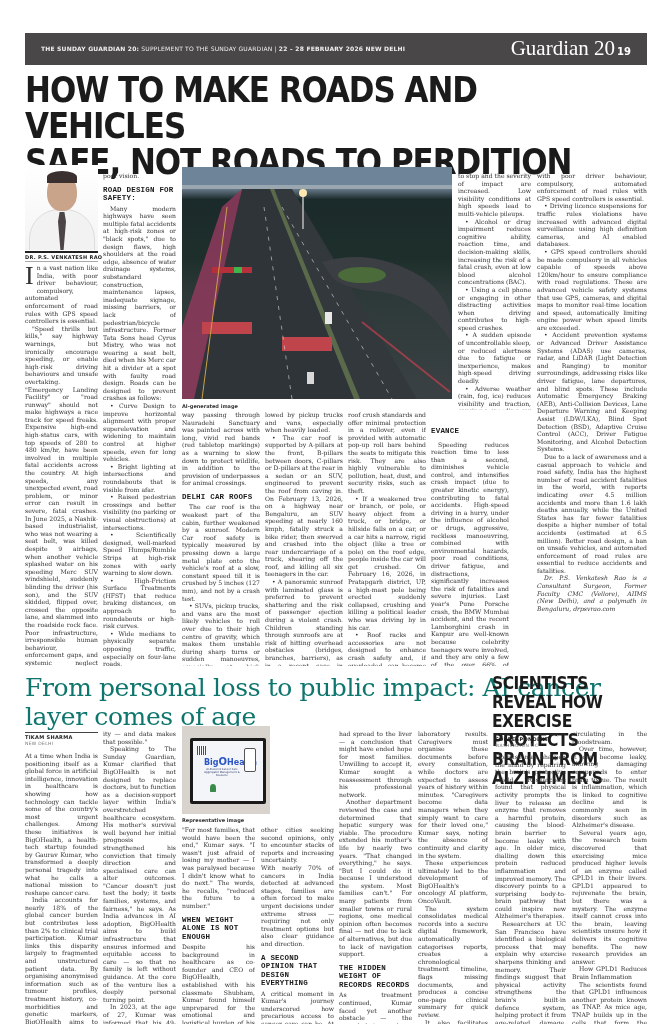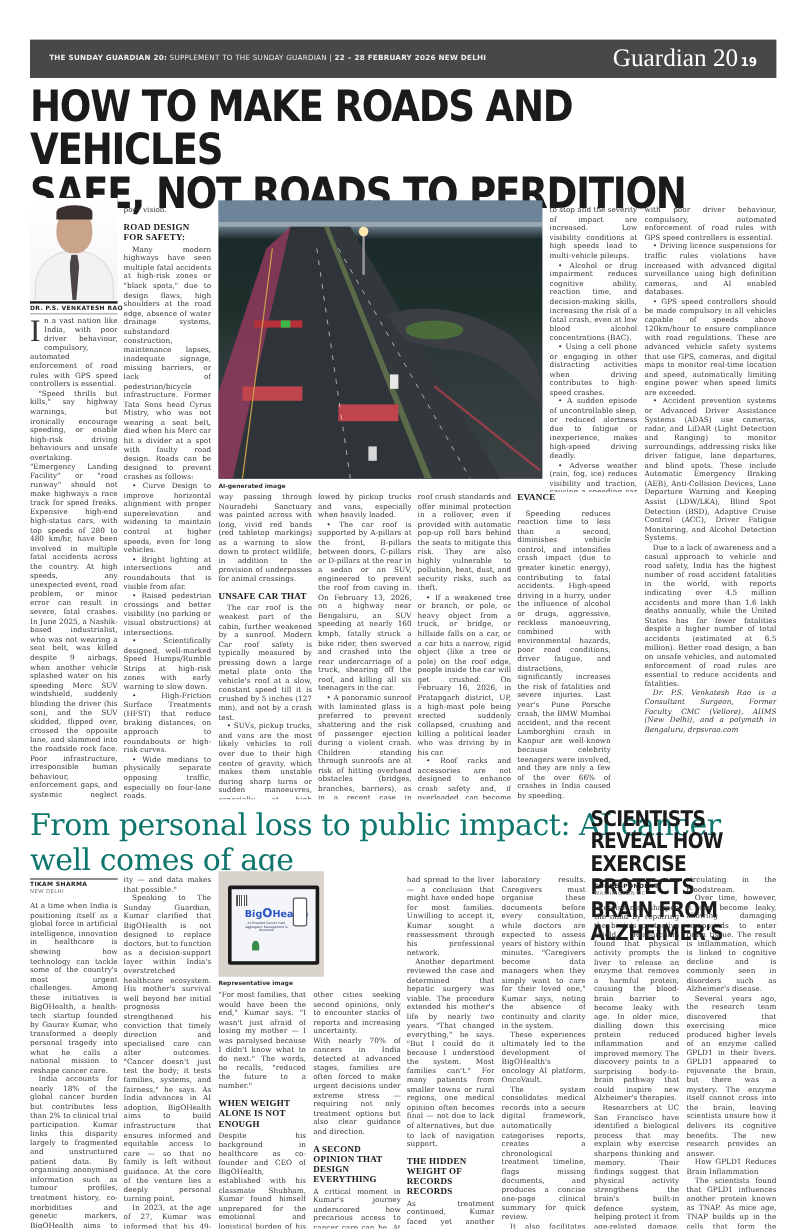--- a/index.html
+++ b/index.html
@@ -9,21 +9,21 @@
   .topbar { position: absolute; left: 25px; top: 33px; width: 622px; height: 32px; background: #4a4748; }
   .topbar .strap { position: absolute; left: 16px; top: 12px; font-family: "DejaVu Sans", sans-serif; font-size: 6px; color: #f0f0f0; letter-spacing: 0.2px; white-space: nowrap; }
   .topbar .strap b { font-weight: bold; }
   .topbar .brand { position: absolute; right: 16px; top: 3px; font-family: "Liberation Serif", serif; font-size: 21px; color: #fff; white-space: nowrap; }
   .topbar .brand .pg { font-family: "DejaVu Sans", sans-serif; font-weight: bold; font-size: 10px; margin-left: 2px; }
 
   .headline { position: absolute; left: 25px; top: 72px; width: 600px; font-family: "DejaVu Sans", sans-serif; font-weight: bold; font-size: 36px; line-height: 36px; letter-spacing: -1.2px; color: #1b1b1b; transform: scaleX(0.86); transform-origin: left top; width: 700px; }
 
   .col { position: absolute; font-size: 6.1px; line-height: 7.6px; color: #333; text-align: justify; overflow: hidden; }
   .col p { text-indent: 7px; }
-  .sub { font-family: Liberation Serif, serif; font-weight: bold; font-size: 7.5px; line-height: 8.5px; color: #1b1b1b; text-align: left; margin: 6px 0 2px 0; letter-spacing: 0.2px; }
+  .sub { font-family: Liberation Mono, monospace; font-weight: bold; font-size: 7.5px; line-height: 8.5px; color: #1b1b1b; text-align: left; margin: 6px 0 2px 0; letter-spacing: 0.2px; }
   .byline-name { font-family: "DejaVu Sans", sans-serif; font-weight: bold; font-size: 5px; color: #222; letter-spacing: 0.3px; }
   .byline-loc { font-family: "DejaVu Sans", sans-serif; font-size: 4.5px; color: #777; letter-spacing: 0.3px; }
   .dropcap { float: left; font-size: 26px; line-height: 22px; margin: 1px 3px 0 0; font-family: "Liberation Serif", serif; }
 
   .portrait { position: absolute; left: 25px; top: 165px; width: 73px; height: 85px; background: linear-gradient(#fff, #f4f4f4); overflow: hidden; }
   .portrait .head { position: absolute; left: 22px; top: 8px; width: 30px; height: 38px; border-radius: 50% 50% 45% 45%; background: #c9a48a; }
   .portrait .hair { position: absolute; left: 22px; top: 6px; width: 30px; height: 12px; border-radius: 50% 50% 0 0; background: #3a3030; }
   .portrait .shirt { position: absolute; left: 4px; top: 44px; width: 66px; height: 50px; border-radius: 30px 30px 0 0; background: #f2f2f2; border: 1px solid #ddd; }
   .portrait .tie { position: absolute; left: 33px; top: 47px; width: 8px; height: 38px; background: #4d4448; clip-path: polygon(20% 0, 80% 0, 100% 25%, 70% 100%, 30% 100%, 0 25%); }
   .rule { position: absolute; height: 2px; background: #222; }
@@ -107,41 +107,41 @@
     <line x1="100" y1="40" x2="210" y2="232" stroke="#ddd" stroke-width="0.6" stroke-dasharray="4,6"></line>
     <rect x="143" y="145" width="7" height="12" fill="#e8e8e8"></rect>
     <rect x="125" y="205" width="7" height="12" fill="#d8d8d8"></rect>
     <line x1="180" y1="155" x2="268" y2="225" stroke="#c04050" stroke-width="2" opacity="0.7"></line>
   </svg>
 </div>
 <div class="caption-label" style="left:182px; top:403px;">AI-generated image</div>
 
 <div class="col" style="left:182px; top:411px; width:78px; height:255px;">
   <div>way passing through Nauradehi Sanctuary was painted across with long, vivid red bands (red tabletop markings) as a warning to slow down to protect wildlife, in addition to the provision of underpasses for animal crossings.</div>
-  <div class="sub">UNSAFE CAR THAT</div>
+  <div class="sub">DELHI CAR ROOFS</div>
   <p>The car roof is the weakest part of the cabin, further weakened by a sunroof. Modern Car roof safety is typically measured by pressing down a large metal plate onto the vehicle's roof at a slow, constant speed till it is crushed by 5 inches (127 mm), and not by a crash test.</p>
   <p>• <span>SUVs, pickup trucks, and vans are the most likely vehicles to roll over due to their high centre of gravity, which makes them unstable during sharp turns or sudden manoeuvres, especially at high speeds. Hitting a curb, guardrail, or uneven pavement can trigger a rollover. SUVs have the highest rollover rate at 3.3%, fol-</span></p>
 </div>
 
 <div class="col" style="left:265px; top:411px; width:78px; height:255px;">
   <div>lowed by pickup trucks and vans, especially when heavily loaded.</div>
   <p>• <span>The car roof is supported by A-pillars at the front, B-pillars between doors, C-pillars or D-pillars at the rear in a sedan or an SUV, engineered to prevent the roof from caving in. On February 13, 2026, on a highway near Bengaluru, an SUV speeding at nearly 160 kmph, fatally struck a bike rider, then swerved and crashed into the rear undercarriage of a truck, shearing off the roof, and killing all six teenagers in the car.</span></p>
   <p>• <span>A panoramic sunroof with laminated glass is preferred to prevent shattering and the risk of passenger ejection during a violent crash. Children standing through sunroofs are at risk of hitting overhead obstacles (bridges, branches, barriers), as in a recent case in Bengaluru of a child hitting a low-hanging railway beam.</span></p>
 
 </div>
 
 <div class="col" style="left:348px; top:411px; width:78px; height:255px;">
   <div>roof crush standards and offer minimal protection in a rollover, even if provided with automatic pop-up roll bars behind the seats to mitigate this risk. They are also highly vulnerable to pollution, heat, dust, and security risks, such as theft.</div>
   <p>• <span>If a weakened tree or branch, or pole, or heavy object from a truck, or bridge, or hillside falls on a car, or a car hits a narrow, rigid object (like a tree or pole) on the roof edge, people inside the car will get crushed. On February 16, 2026, in Pratapgarh district, UP, a high-mast pole being erected suddenly collapsed, crushing and killing a political leader who was driving by in his car.</span></p>
   <p>• <span>Roof racks and accessories are not designed to enhance crash safety and, if overloaded, can become dangerous projectiles in a crash, and so can unsecured items inside the car cabin.</span></p>
 
 </div>
 
 <div class="col" style="left:431px; top:411px; width:78px; height:255px;">
-  <div class="sub" style="margin-top:0">EVANCE</div>
+  <div class="sub" style="margin-top:16px">EVANCE</div>
   <p style="margin-top:5px">Speeding reduces reaction time to less than a second, diminishes vehicle control, and intensifies crash impact (due to greater kinetic energy), contributing to fatal accidents. High-speed driving in a hurry, under the influence of alcohol or drugs, aggressive, reckless manoeuvring, combined with environmental hazards, poor road conditions, driver fatigue, and distractions, significantly increases the risk of fatalities and severe injuries. Last year's Pune Porsche crash, the BMW Mumbai accident, and the recent Lamborghini crash in Kanpur are well-known because celebrity teenagers were involved, and they are only a few of the over 66% of crashes in India caused by speeding.</p>
 
 </div>
 
 <div class="col" style="left:458px; top:172px; width:73px; height:238px;">
   <div>to stop and the severity of impact are increased. Low visibility conditions at high speeds lead to multi-vehicle pileups.</div>
   <p>• <span>Alcohol or drug impairment reduces cognitive ability, reaction time, and decision-making skills, increasing the risk of a fatal crash, even at low blood alcohol concentrations (BAC).</span></p>
   <p>• <span>Using a cell phone or engaging in other distracting activities when driving contributes to high-speed crashes.</span></p>
   <p>• <span>A sudden episode of uncontrollable sleep, or reduced alertness due to fatigue or inexperience, makes high-speed driving deadly.</span></p>
   <p>• <span>Adverse weather (rain, fog, ice) reduces visibility and traction, causing a speeding car to skid uncontrollably (Hydroplaning). Poorly designed roads, such as sharp curves or those lacking proper infrastructure, further contribute to accidents.</span></p>
@@ -155,21 +155,21 @@
   <p>• <span>GPS speed controllers should be made compulsory in all vehicles capable of speeds above 120km/hour to ensure compliance with road regulations. These are advanced vehicle safety systems that use GPS, cameras, and digital maps to monitor real-time location and speed, automatically limiting engine power when speed limits are exceeded.</span></p>
   <p>• <span>Accident prevention systems or Advanced Driver Assistance Systems (ADAS) use cameras, radar, and LiDAR (Light Detection and Ranging) to monitor surroundings, addressing risks like driver fatigue, lane departures, and blind spots. These include Automatic Emergency Braking (AEB), Anti-Collision Devices, Lane Departure Warning and Keeping Assist (LDW/LKA), Blind Spot Detection (BSD), Adaptive Cruise Control (ACC), Driver Fatigue Monitoring, and Alcohol Detection Systems.</span></p>
   <p>Due to a lack of awareness and a casual approach to vehicle and road safety, India has the highest number of road accident fatalities in the world, with reports indicating over 4.5 million accidents and more than 1.6 lakh deaths annually, while the United States has far fewer fatalities despite a higher number of total accidents (estimated at 6.5 million). Better road design, a ban on unsafe vehicles, and automated enforcement of road rules are essential to reduce accidents and fatalities.</p>
   <p style="font-style:italic">Dr. P.S. Venkatesh Rao is a Consultant Surgeon, Former Faculty CMC (Vellore), AIIMS (New Delhi), and a polymath in Bengaluru, drpsvrao.com</p>
 </div>
 
 <div class="col" style="left:514px; top:411px; width:0; height:0;"></div>
 
 <div class="headline2">
   <div>From personal loss to public impact: AI cancer</div>
-  <div>well comes of age</div>
+  <div>layer comes of age</div>
 </div>
 
 <div class="rule" style="left:25px; top:732px; width:73px; height:1px; background:#444;"></div>
 <div class="byline-name" style="position:absolute; left:25px; top:734px;">TIKAM SHARMA</div>
 <div class="byline-loc" style="position:absolute; left:25px; top:741px;">NEW DELHI</div>
 
 <div class="col" style="left:25px; top:752px; width:73px; height:272px;">
   <div>At a time when India is positioning itself as a global force in artificial intelligence, innovation in healthcare is showing how technology can tackle some of the country's most urgent challenges. Among these initiatives is BigOHealth, a health-tech startup founded by Gaurav Kumar, who transformed a deeply personal tragedy into what he calls a national mission to reshape cancer care.</div>
   <p>India accounts for nearly 18% of the global cancer burden but contributes less than 2% to clinical trial participation. Kumar links this disparity largely to fragmented and unstructured patient data. By organising anonymised information such as tumour profiles, treatment history, co-morbidities and genetic markers, BigOHealth aims to intelligently match eligible patients with suitable clinical trials. "Access to innovation should not depend on geography or personal networks," Kumar says. "It should depend on eligibil-</p>
 </div>

